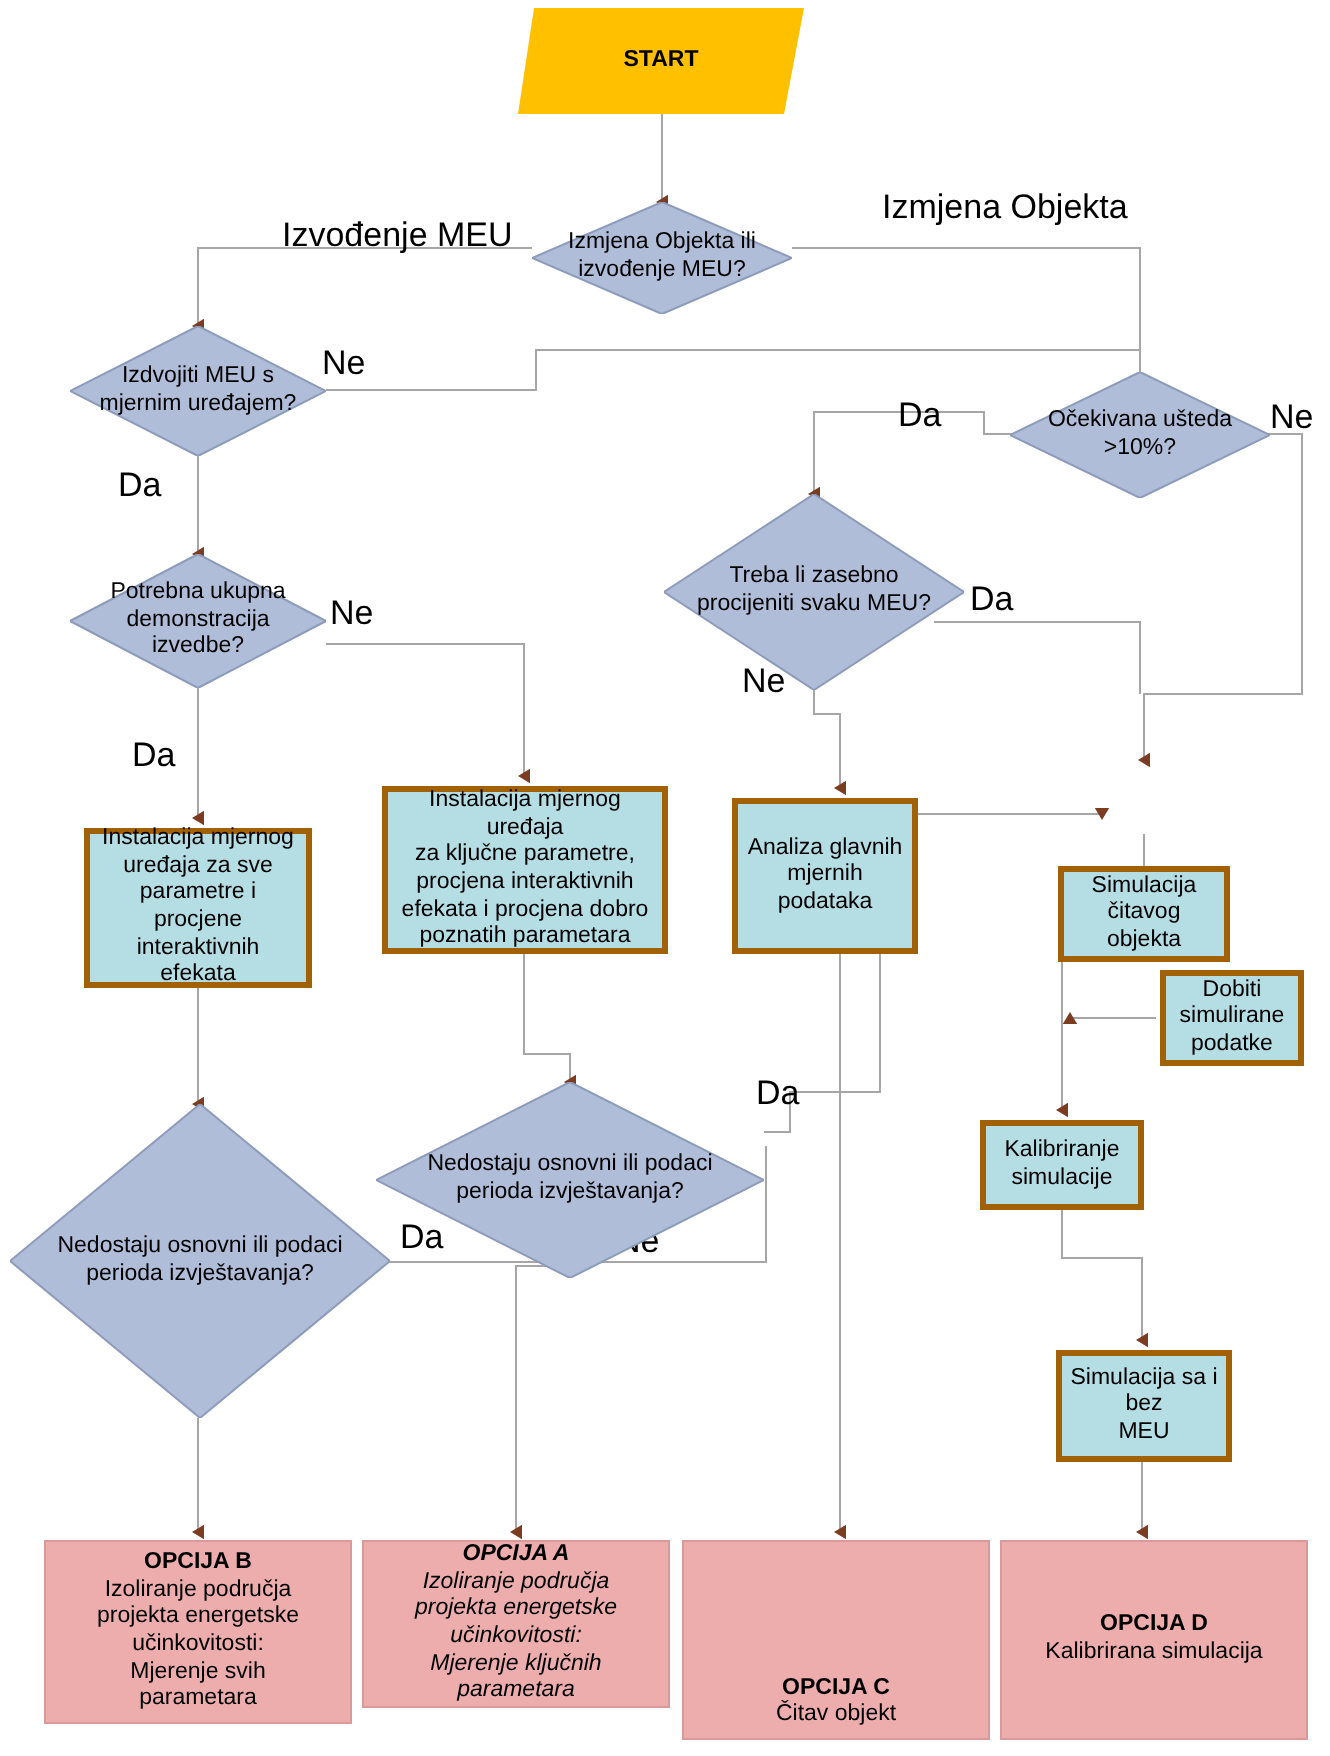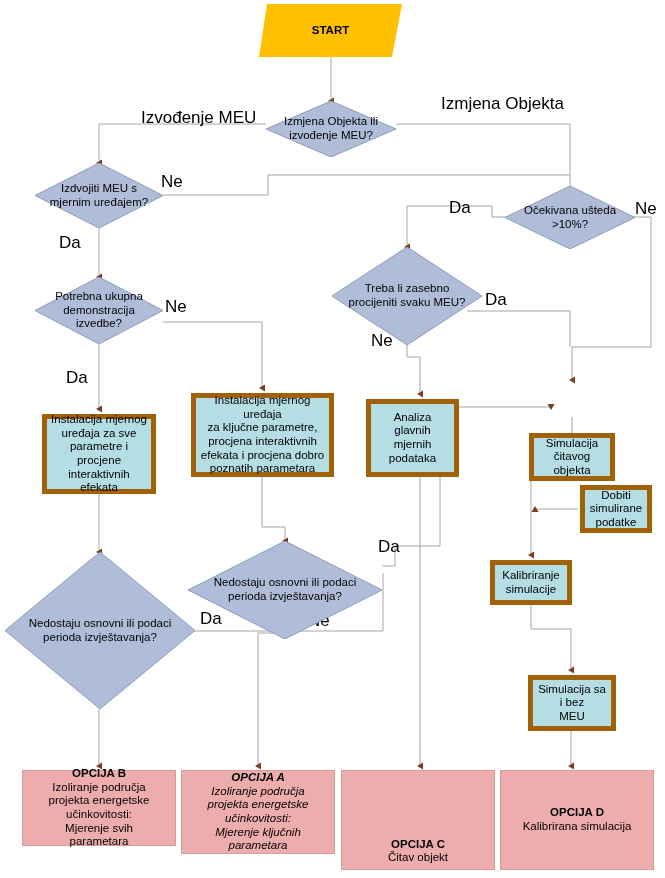--- a/index.html
+++ b/index.html
@@ -31,21 +31,21 @@
     box-sizing: border-box;
     display: flex;
     align-items: center;
     justify-content: center;
     text-align: center;
     color: #000000;
     line-height: 1.18;
   }
   .proc {
     background: #b4dde4;
-    border: 5px solid #a16207;
+    border: 3px solid #a16207;
     font-size: 11.5px;
     padding: 2px 4px;
   }
   .decision {
     background: transparent;
     border: none;
     font-size: 11.5px;
   }
   .decision .dlabel {
     position: relative;
@@ -229,21 +229,21 @@
   </div>
 
   <div class="node decision" style="left:5px; top:552px; width:190px; height:157px;">
     <svg class="dshape" viewBox="0 0 190 157" preserveAspectRatio="none">
       <polygon points="95,0 190,78.5 95,157 0,78.5" fill="#b0bdd8" stroke="#8d9bbb" stroke-width="1"></polygon>
     </svg>
     <span class="dlabel ln">Nedostaju osnovni ili podaci
 perioda izvještavanja?</span>
   </div>
 
-  <div class="node option" style="left:22px; top:770px; width:154px; height:76px;align-items:center;">
+  <div class="node option" style="left:22px; top:770px; width:154px; height:92px;align-items:center;">
     <b>OPCIJA B</b>
     <span class="ln">Izoliranje područja
 projekta energetske
 učinkovitosti:
 Mjerenje svih
 parametara</span>
   </div>
 
   <div class="node option" style="left:181px; top:770px; width:154px; height:84px;font-style:italic;">
     <b>OPCIJA A</b>

